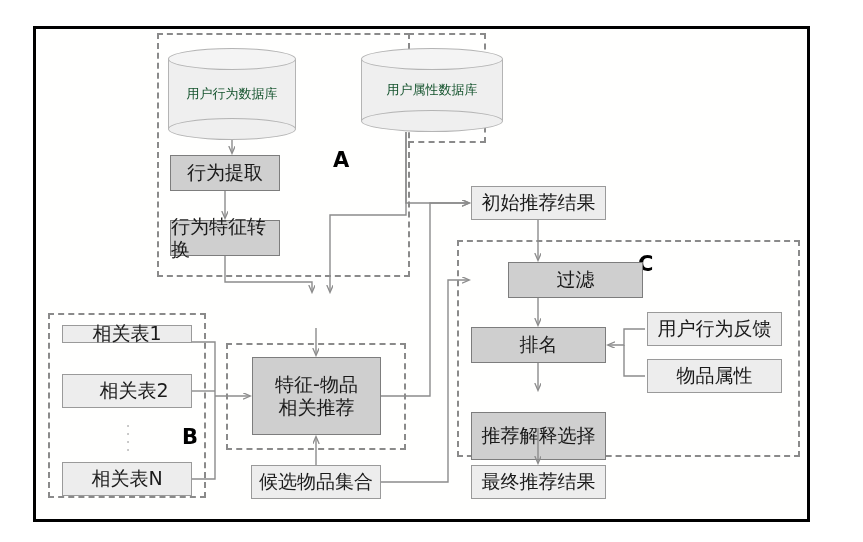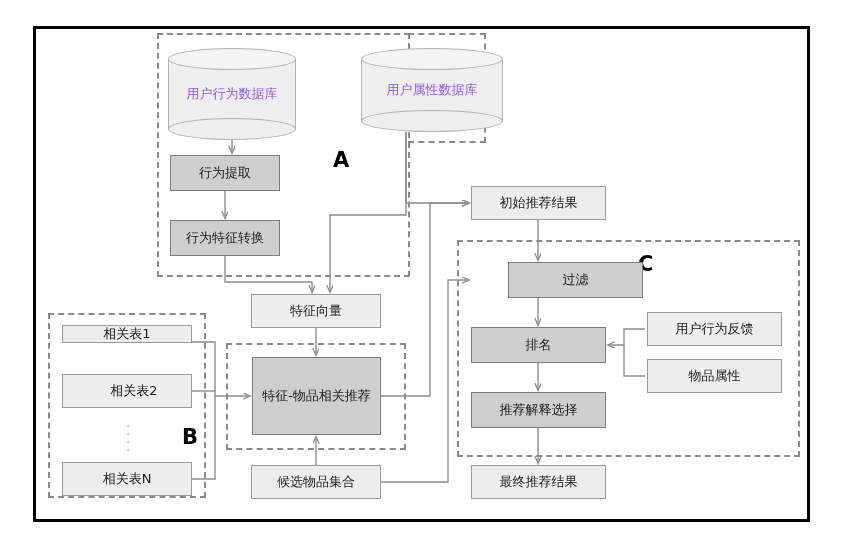--- a/index.html
+++ b/index.html
@@ -18,22 +18,22 @@
   }
   .group-label{
     position:absolute;font-weight:bold;font-size:21px;color:#000;
     font-family:"DejaVu Sans","Liberation Sans",sans-serif;
   }
 
   
   .node{
     position:absolute;box-sizing:border-box;
     display:flex;align-items:center;justify-content:center;
-    text-align:right;line-height:1.22;
-    font-size:13px;color:#1a1a1a;
+    text-align:left;line-height:1.22;
+    font-size:19px;color:#1a1a1a;
     border:1.5px solid #9a9a9a;
     background:#ededed;
     font-family:"DejaVu Sans","Liberation Sans",sans-serif;
   }
   .node.dark{background:#cfcfcf;border:1.5px solid #7d7d7d;}
 
   
   .cyl{position:absolute;}
   .cyl .body{
     position:absolute;left:0;right:0;top:11px;bottom:11px;
@@ -46,21 +46,21 @@
     box-sizing:border-box;
   }
   .cyl .bot{
     position:absolute;left:0;right:0;bottom:0;height:22px;
     background:#efefef;border:1.5px solid #b4b4b4;border-radius:50%;
     box-sizing:border-box;
   }
   .cyl .lbl{
     position:absolute;left:0;right:0;top:0;bottom:0;
     display:flex;align-items:center;justify-content:center;
-    font-size:13px;color:#8b5cf6;z-index:3;
+    font-size:13px;color:#14532d;z-index:3;
   }
 
   
   #wires{position:absolute;left:0;top:0;width:863px;height:542px;pointer-events:none;}
   .vdots{position:absolute;width:2px;color:#b8b8b8;font-size:11px;line-height:4px;
     text-align:center;}
 </style>
 </head>
 <body>
 
@@ -92,46 +92,45 @@
     <div class="body"></div>
     <div class="bot"></div>
     <div class="top"></div>
     <div class="lbl">用户属性数据库</div>
   </div>
 
   <div class="node dark" style="left:170px;top:155px;width:110px;height:36px;">行为提取</div>
 
   <div class="node dark" style="left:170px;top:220px;width:110px;height:36px;">行为特征转换</div>
 
-  <div class="node" style="left:251px;top:294px;width:130px;height:34px;">特征向量</div>
 
   <div class="node" style="left:62px;top:325px;width:130px;height:18px;">相关表1</div>
   <div class="node" style="left:62px;top:374px;width:130px;height:34px;padding-left:14px;">相关表2</div>
   <div class="vdots" style="left:120px;top:418px;width:16px;height:30px;">
     <div style="font-size:16px;line-height:8px;color:#c0c0c0;">.</div>
     <div style="font-size:16px;line-height:8px;color:#c0c0c0;">.</div>
     <div style="font-size:16px;line-height:8px;color:#c0c0c0;">.</div>
     <div style="font-size:16px;line-height:8px;color:#c0c0c0;">.</div>
   </div>
   <div class="node" style="left:62px;top:462px;width:130px;height:34px;">相关表N</div>
 
-  <div class="node dark" style="left:252px;top:357px;width:129px;height:78px;flex-direction:row;">
+  <div class="node dark" style="left:252px;top:357px;width:129px;height:78px;flex-direction:column;">
     <span>特征-物品</span>
     <span>相关推荐</span>
   </div>
 
   <div class="node" style="left:251px;top:465px;width:130px;height:34px;">候选物品集合</div>
 
   <div class="node" style="left:471px;top:186px;width:135px;height:34px;">初始推荐结果</div>
 
   <div class="node dark" style="left:471px;top:262px;width:135px;height:36px;margin-left:37px;">过滤</div>
 
   <div class="node dark" style="left:471px;top:327px;width:135px;height:36px;">排名</div>
 
-  <div class="node dark" style="left:471px;top:392px;width:135px;height:36px;">推荐解释选择</div>
+  <div class="node dark" style="left:471px;top:412px;width:135px;height:48px;">推荐解释选择</div>
 
   <div class="node" style="left:471px;top:465px;width:135px;height:34px;">最终推荐结果</div>
 
   <div class="node" style="left:647px;top:312px;width:135px;height:34px;">用户行为反馈</div>
 
   <div class="node" style="left:647px;top:359px;width:135px;height:34px;">物品属性</div>
 
   <svg id="wires">
     <defs>
       <marker id="ah" markerWidth="9" markerHeight="9" refX="7" refY="3.2" orient="auto" markerUnits="userSpaceOnUse">

